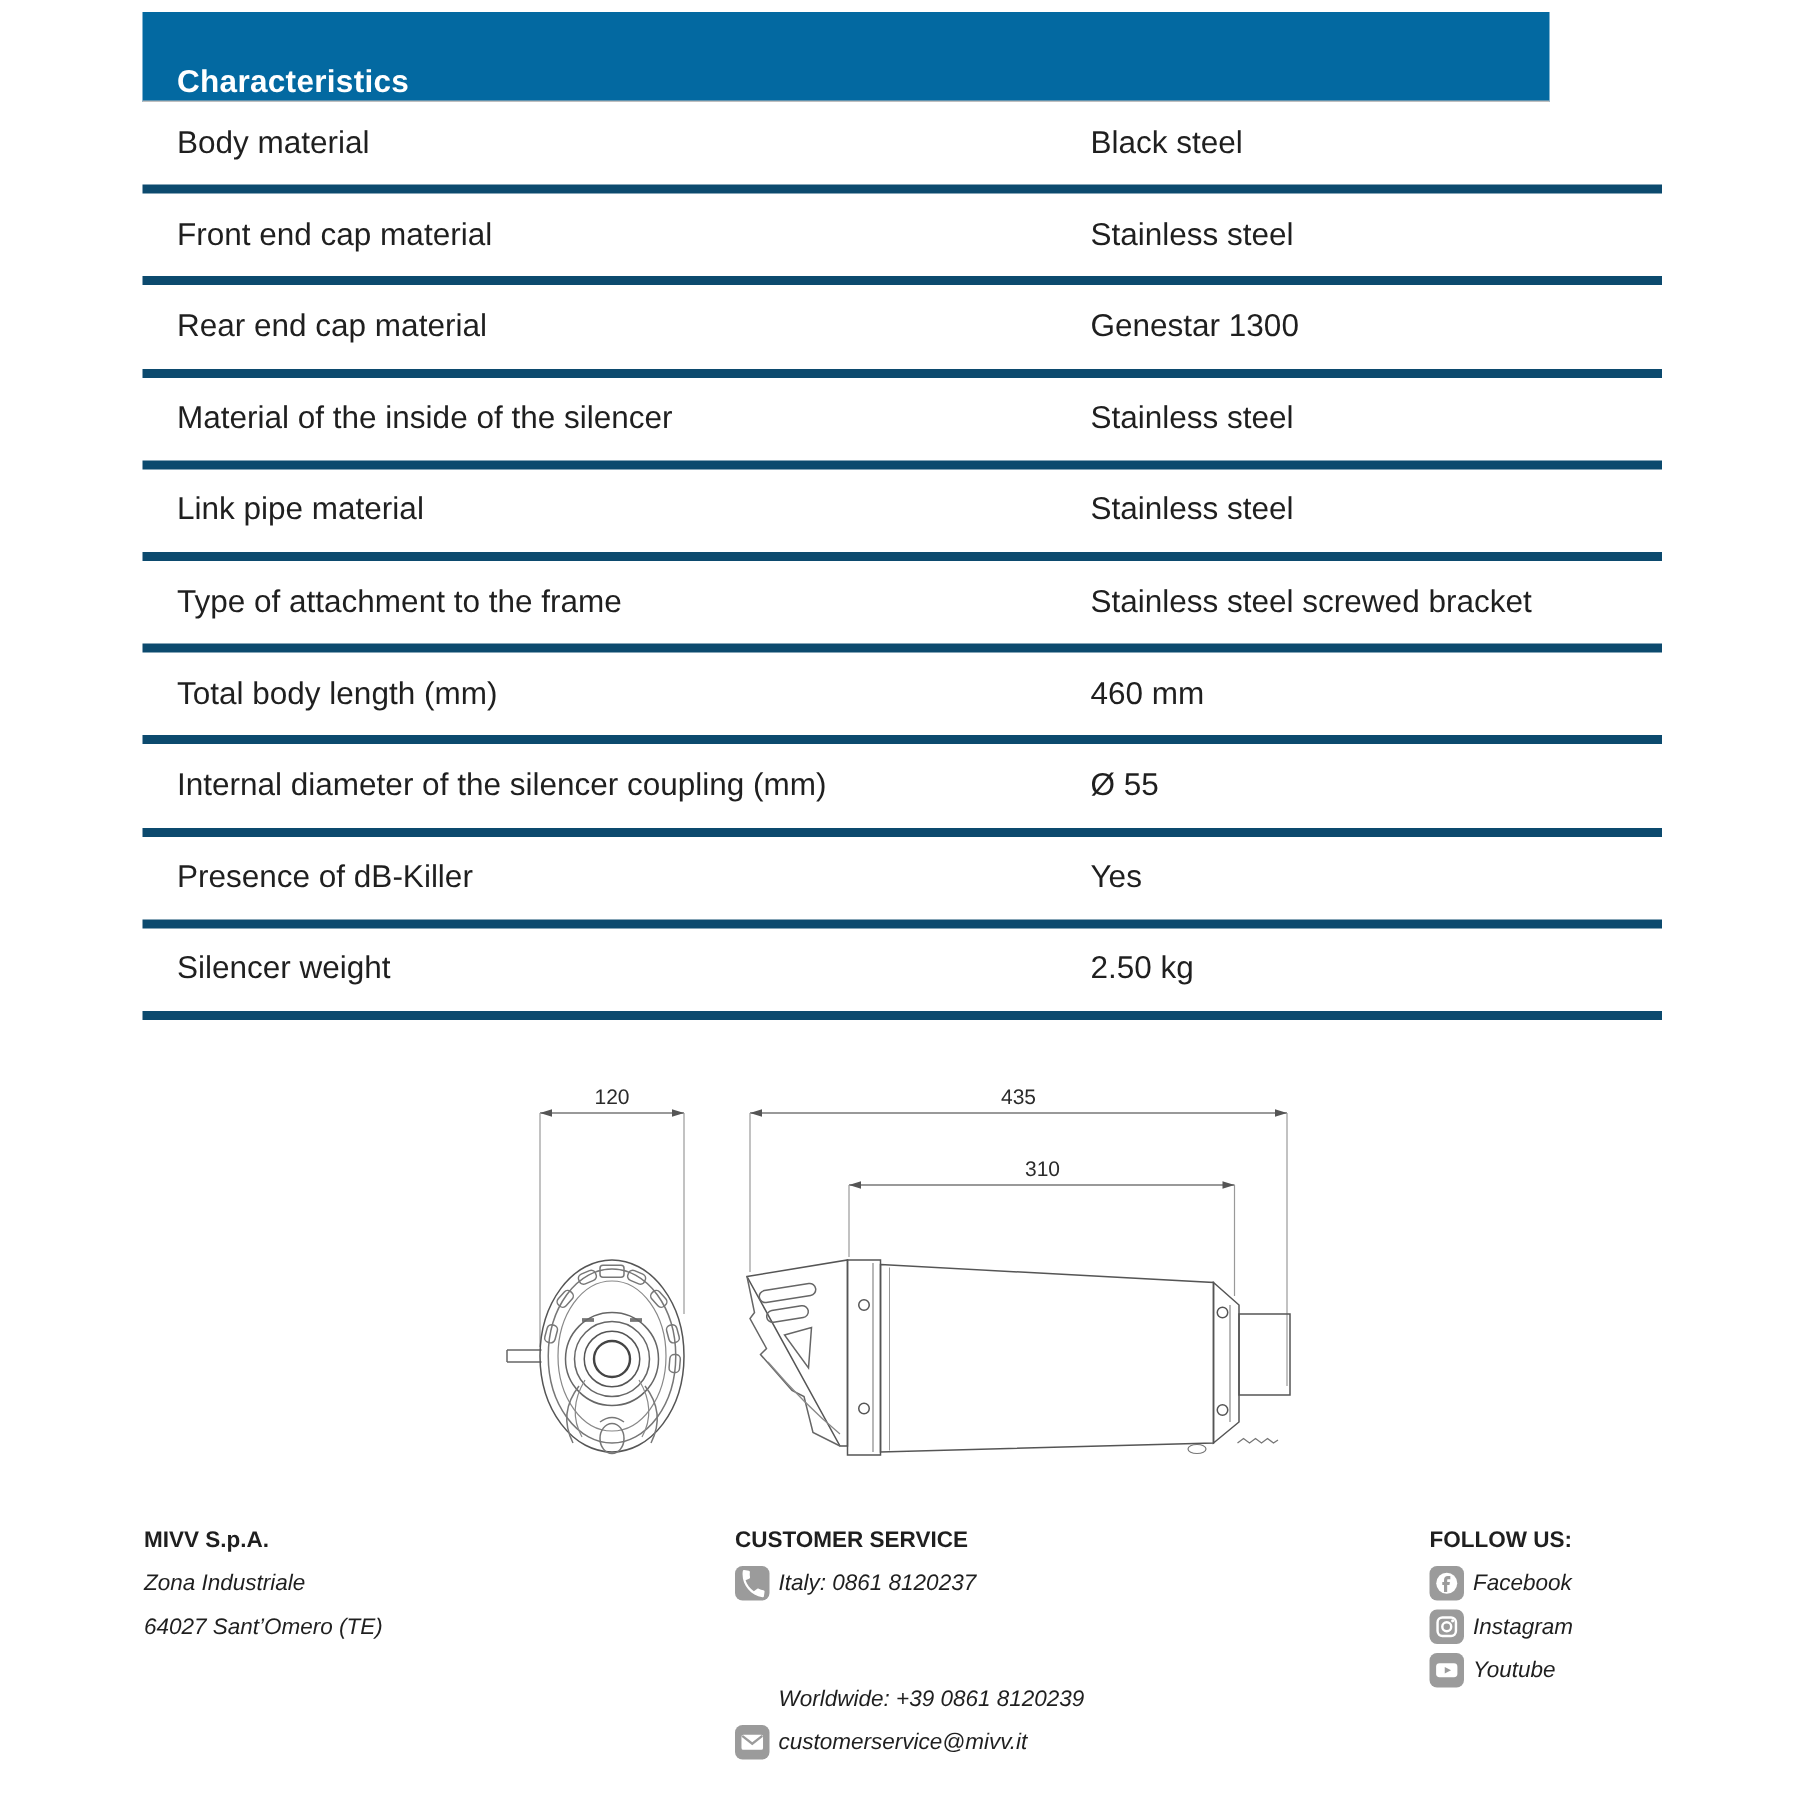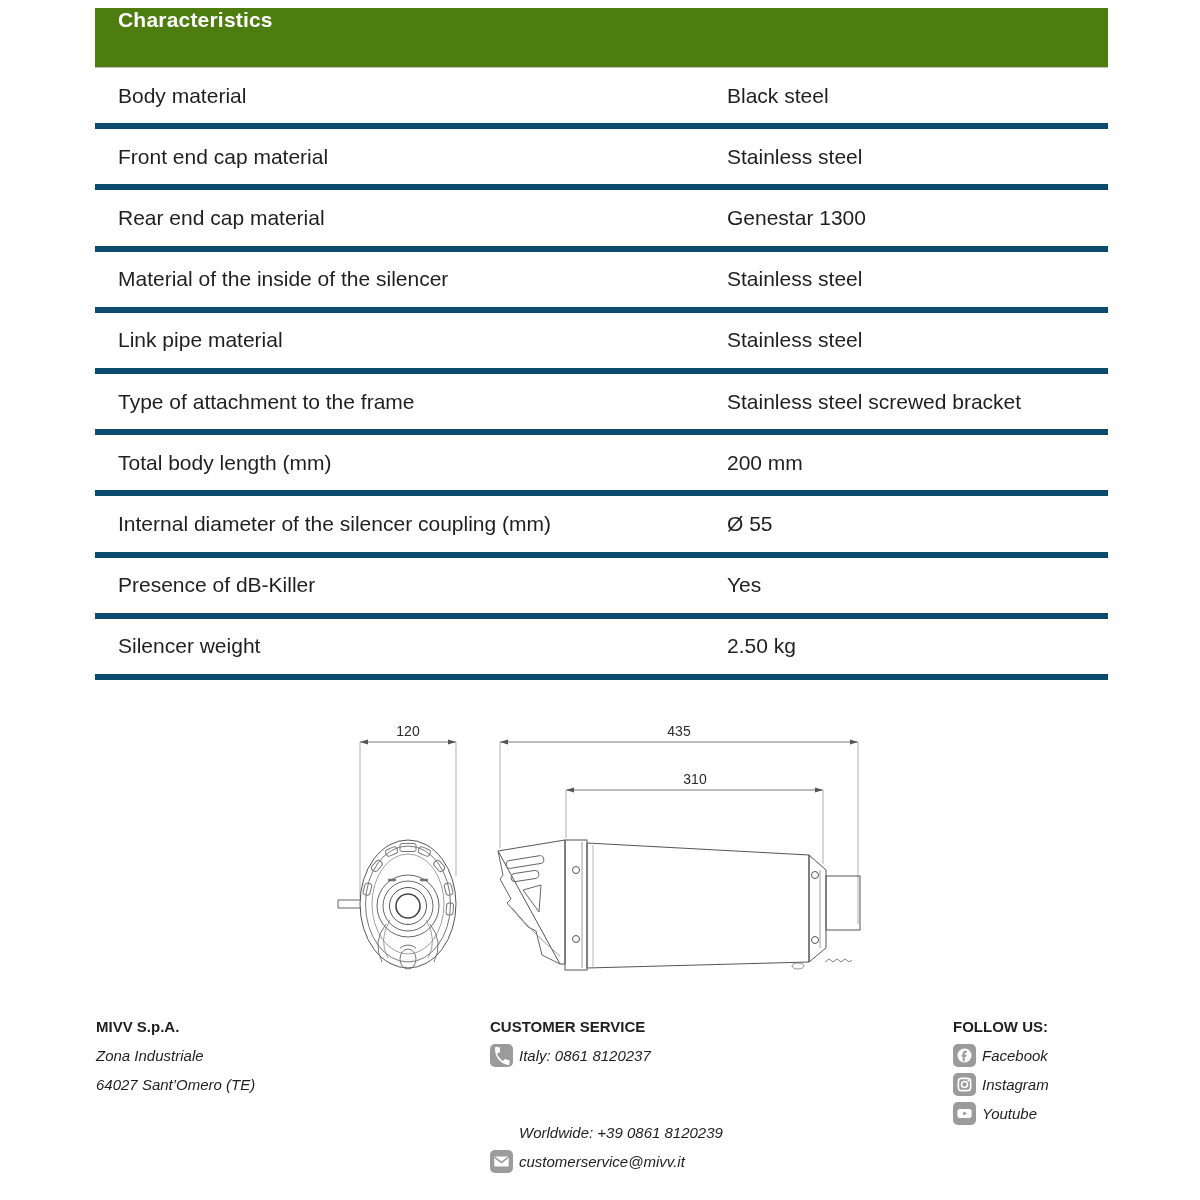--- a/index.html
+++ b/index.html
@@ -2,22 +2,22 @@
 <html><head>
 <meta charset="utf-8">
 <style>
   * { margin:0; padding:0; box-sizing:border-box; }
   html,body { width:1200px; height:1200px; background:#ffffff; overflow:hidden;
               font-family:"Liberation Sans", sans-serif; color:#1f1f1f; }
   .sheet { position:relative; width:1200px; height:1200px; background:#ffffff; }
 
   
   .char-header {
-    position:absolute; left:95px; top:8px; width:1013px; height:60px;
-    background:#4d7c0f; display:flex; align-items:flex-start;
+    position:absolute; left:95px; top:8px; width:938px; height:60px;
+    background:#0369a1; display:flex; align-items:flex-end;
     border-bottom:1px solid #bfbfbf;
   }
   .char-header span { color:#ffffff; font-size:21px; font-weight:bold; padding-left:23px; letter-spacing:0.2px; }
 
   
   .spec-table { position:absolute; left:95px; top:68px; width:1013px; }
   .spec-row { position:relative; height:61.2px; border-bottom:6px solid #0c4a6e;
               display:flex; align-items:center; }
   .spec-label { padding-left:23px; font-size:21px; }
   .spec-value { position:absolute; left:632px; font-size:21px; }
@@ -69,21 +69,21 @@
     <div class="spec-row">
       <div class="spec-label">Link pipe material</div>
       <div class="spec-value">Stainless steel</div>
     </div>
     <div class="spec-row">
       <div class="spec-label">Type of attachment to the frame</div>
       <div class="spec-value">Stainless steel screwed bracket</div>
     </div>
     <div class="spec-row">
       <div class="spec-label">Total body length (mm)</div>
-      <div class="spec-value">200 mm</div>
+      <div class="spec-value">460 mm</div>
     </div>
     <div class="spec-row">
       <div class="spec-label">Internal diameter of the silencer coupling (mm)</div>
       <div class="spec-value">Ø 55</div>
     </div>
     <div class="spec-row">
       <div class="spec-label">Presence of dB-Killer</div>
       <div class="spec-value">Yes</div>
     </div>
     <div class="spec-row">

